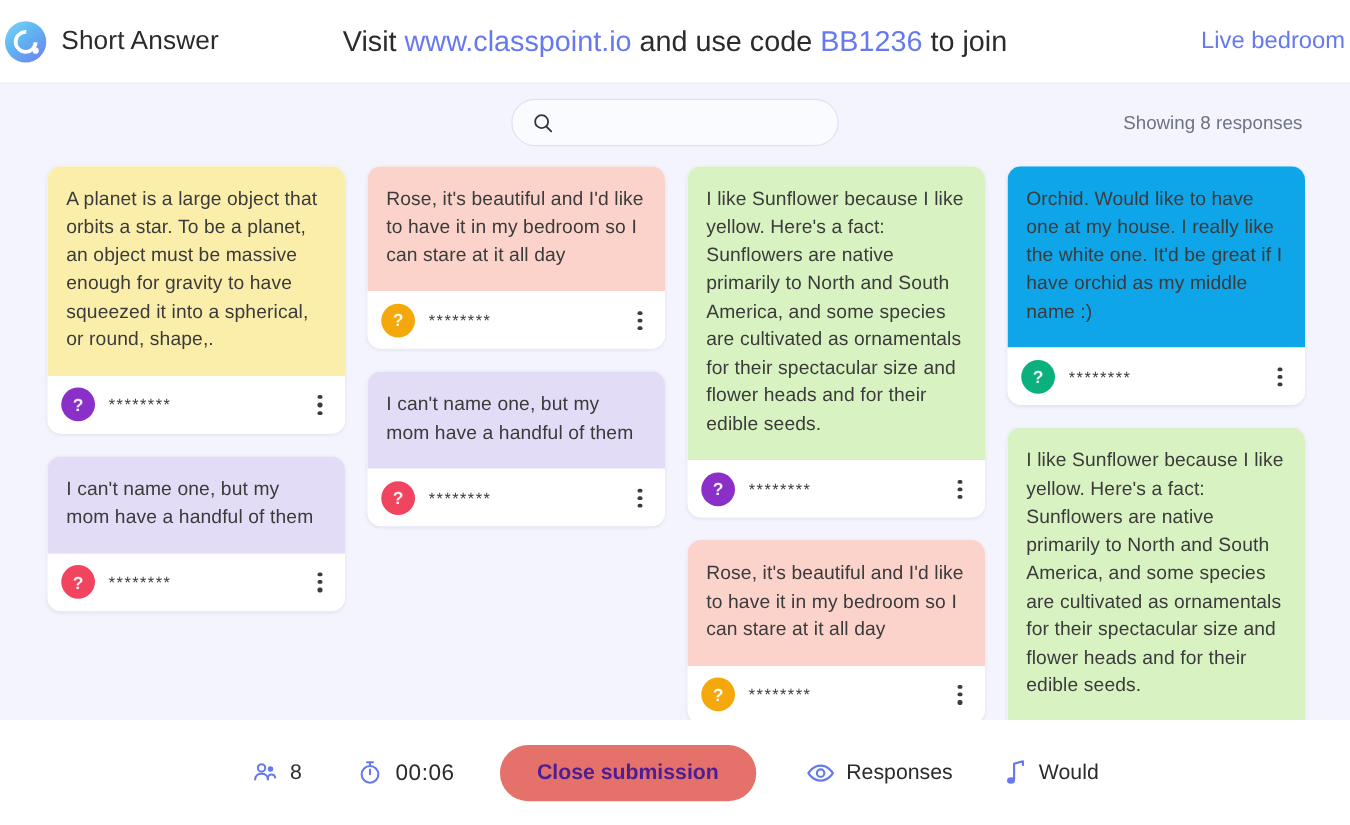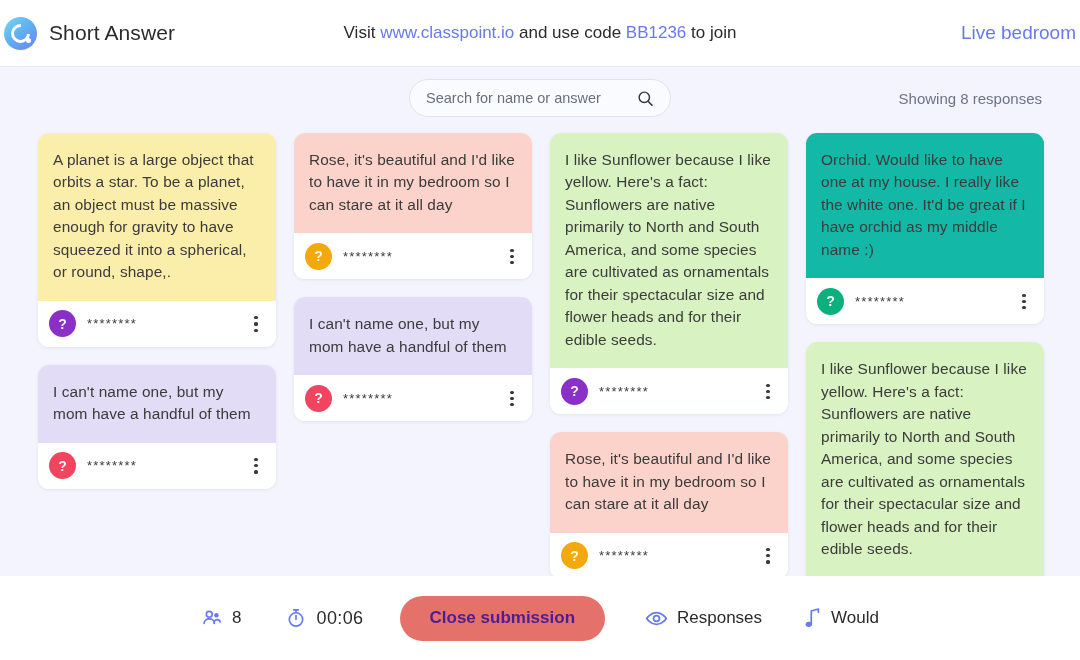--- a/index.html
+++ b/index.html
@@ -63,21 +63,21 @@
     font-size: 21px;
     color: #2b2b2b;
     letter-spacing: .1px;
     white-space: nowrap;
   }
 
   .join-line {
     position: absolute;
     left: 0; right: 0;
     text-align: center;
-    font-size: 17px;
+    font-size: 23px;
     color: #2b2b2b;
     pointer-events: none;
     white-space: nowrap;
   }
   .join-line > span { pointer-events: auto; }
   .join-link { color: #6679ee; }
   .join-code { color: #6679ee; }
 
   .live-status {
     margin-left: auto;
@@ -290,21 +290,20 @@
   <div class="join-line">
     <span>Visit </span><span class="join-link">www.classpoint.io</span><span> and use code </span><span class="join-code">BB1236</span><span> to join</span>
   </div>
 
   <div class="live-status">Live bedroom</div>
 </div>
 <div class="header-rule"></div>
 
 <div class="search-row">
   <div class="search-box">
-    <input type="text" placeholder="Search for name or answer" style="">
     <svg class="search-icon" viewBox="0 0 20 20" fill="none">
       <circle cx="8.6" cy="8.6" r="6.1" stroke="#33343d" stroke-width="1.7"></circle>
       <line x1="13.2" y1="13.4" x2="17.6" y2="17.8" stroke="#33343d" stroke-width="1.7" stroke-linecap="round"></line>
     </svg>
   </div>
   <div class="showing">Showing 8 responses</div>
 </div>
 
 <div class="board">
   <div class="columns" id="columns">
@@ -381,21 +380,21 @@
             <div class="kebab">
               <i></i>
               <i></i>
               <i></i>
             </div>
           </div>
         </div>
       </div>
       <div class="column">
         <div class="card">
-          <div class="card-body" style="background: #14b8a6;">Orchid. Would like to have one at my house. I really like the white one. It'd be great if I have orchid as my middle name :)</div>
+          <div class="card-body" style="background: #0ea5e9;">Orchid. Would like to have one at my house. I really like the white one. It'd be great if I have orchid as my middle name :)</div>
           <div class="card-foot">
             <div class="avatar" style="background: rgb(12, 176, 124);">?</div>
             <div class="student-name">********</div>
             <div class="kebab">
               <i></i>
               <i></i>
               <i></i>
             </div>
           </div>
         </div>

